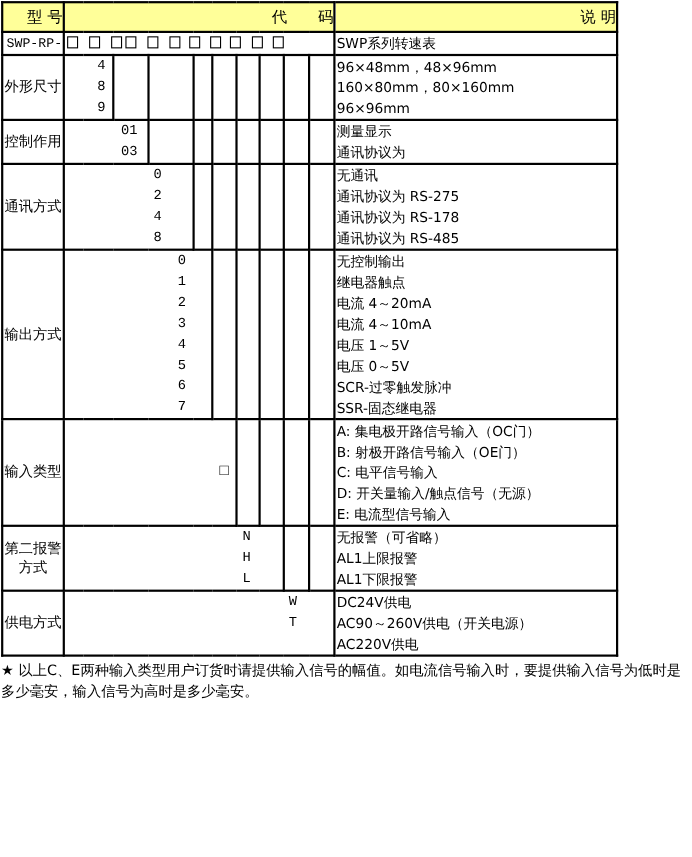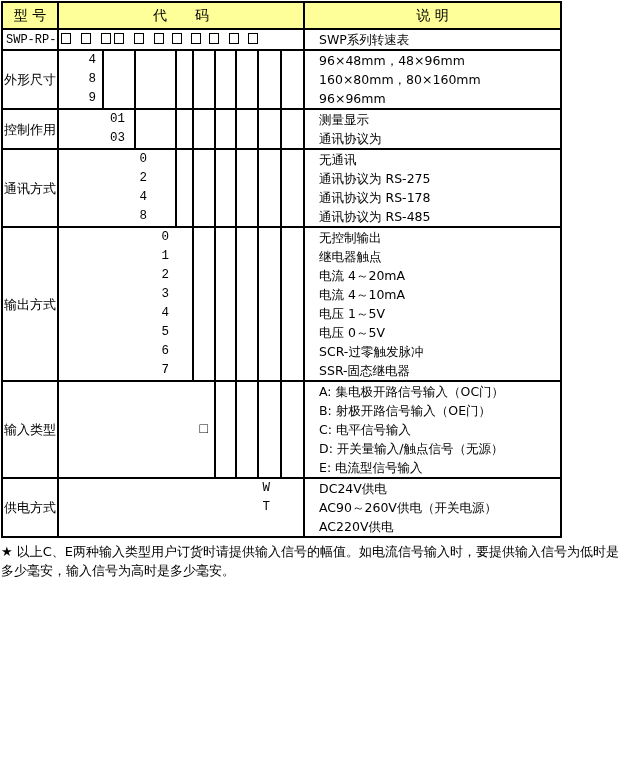--- a/index.html
+++ b/index.html
@@ -8,36 +8,36 @@
     font-family:"DejaVu Sans", sans-serif; font-size:13px;
     -webkit-font-smoothing:none;
   }
   table.spec {
     border-collapse:collapse; table-layout:fixed;
     margin:1px 0 0 1px; width:559px;
   }
   td, th { border:2px solid #000; padding:0; vertical-align:top; overflow:hidden; }
   th {
     background:#ffff99; font-weight:normal; font-size:14px;
-    text-align:center; vertical-align:middle; height:25px;
+    text-align:right; vertical-align:middle; height:25px;
   }
   td.label {
     text-align:center; vertical-align:middle;
     white-space:pre-line; line-height:17px; font-size:13px;
   }
   td.modelcell {
     font-family:"Liberation Mono", monospace; font-size:12px;
     vertical-align:middle; padding-left:3px;
   }
   td.codes { text-align:right; font-family:"Liberation Mono", monospace; font-size:12.5px; }
   td.codes div { line-height:19px; height:19px; }
   td.codes.vmid { vertical-align:middle; }
   td.codes.lft { text-align:left; padding-left:2px; }
   td.desc { font-size:12.5px; }
-  td.desc div { line-height:19px; height:19px; padding-left:14px; white-space:nowrap; }
+  td.desc div { line-height:19px; height:19px; padding-left:1px; white-space:nowrap; }
   td.boxescell { position:relative; }
   .pbox {
     position:absolute; top:3px; width:8px; height:9px;
     border:1px solid #000; background:#fff;
   }
   .notes { margin-top:4px; padding-left:1px; width:628px; }
   .notes p {
     margin:0; font-size:13px; line-height:19px;
     word-break:break-all; white-space:normal;
   }
@@ -193,20 +193,36 @@
     <td class="desc">
       <div>A: 集电极开路信号输入（OC门）</div>
       <div>B: 射极开路信号输入（OE门）</div>
       <div>C: 电平信号输入</div>
       <div>D: 开关量输入/触点信号（无源）</div>
       <div>E: 电流型信号输入</div>
     </td>
   </tr>
 
 
+  <tr style="height:57px">
+    <td class="label">第二报警
+方式</td>
+    <td class="codes" colspan="8" style="padding-right:29px">
+      <div>N</div>
+      <div>H</div>
+      <div>L</div>
+    </td>
+    <td></td>
+        <td></td>
+    <td class="desc">
+      <div>无报警（可省略）</div>
+      <div>AL1上限报警</div>
+      <div>AL1下限报警</div>
+    </td>
+  </tr>
 
 
   <tr style="height:57px">
     <td class="label">供电方式</td>
     <td class="codes" colspan="10" style="padding-right:33px">
       <div>W</div>
       <div>T</div>
     </td>
     <td class="desc">
       <div>DC24V供电</div>

